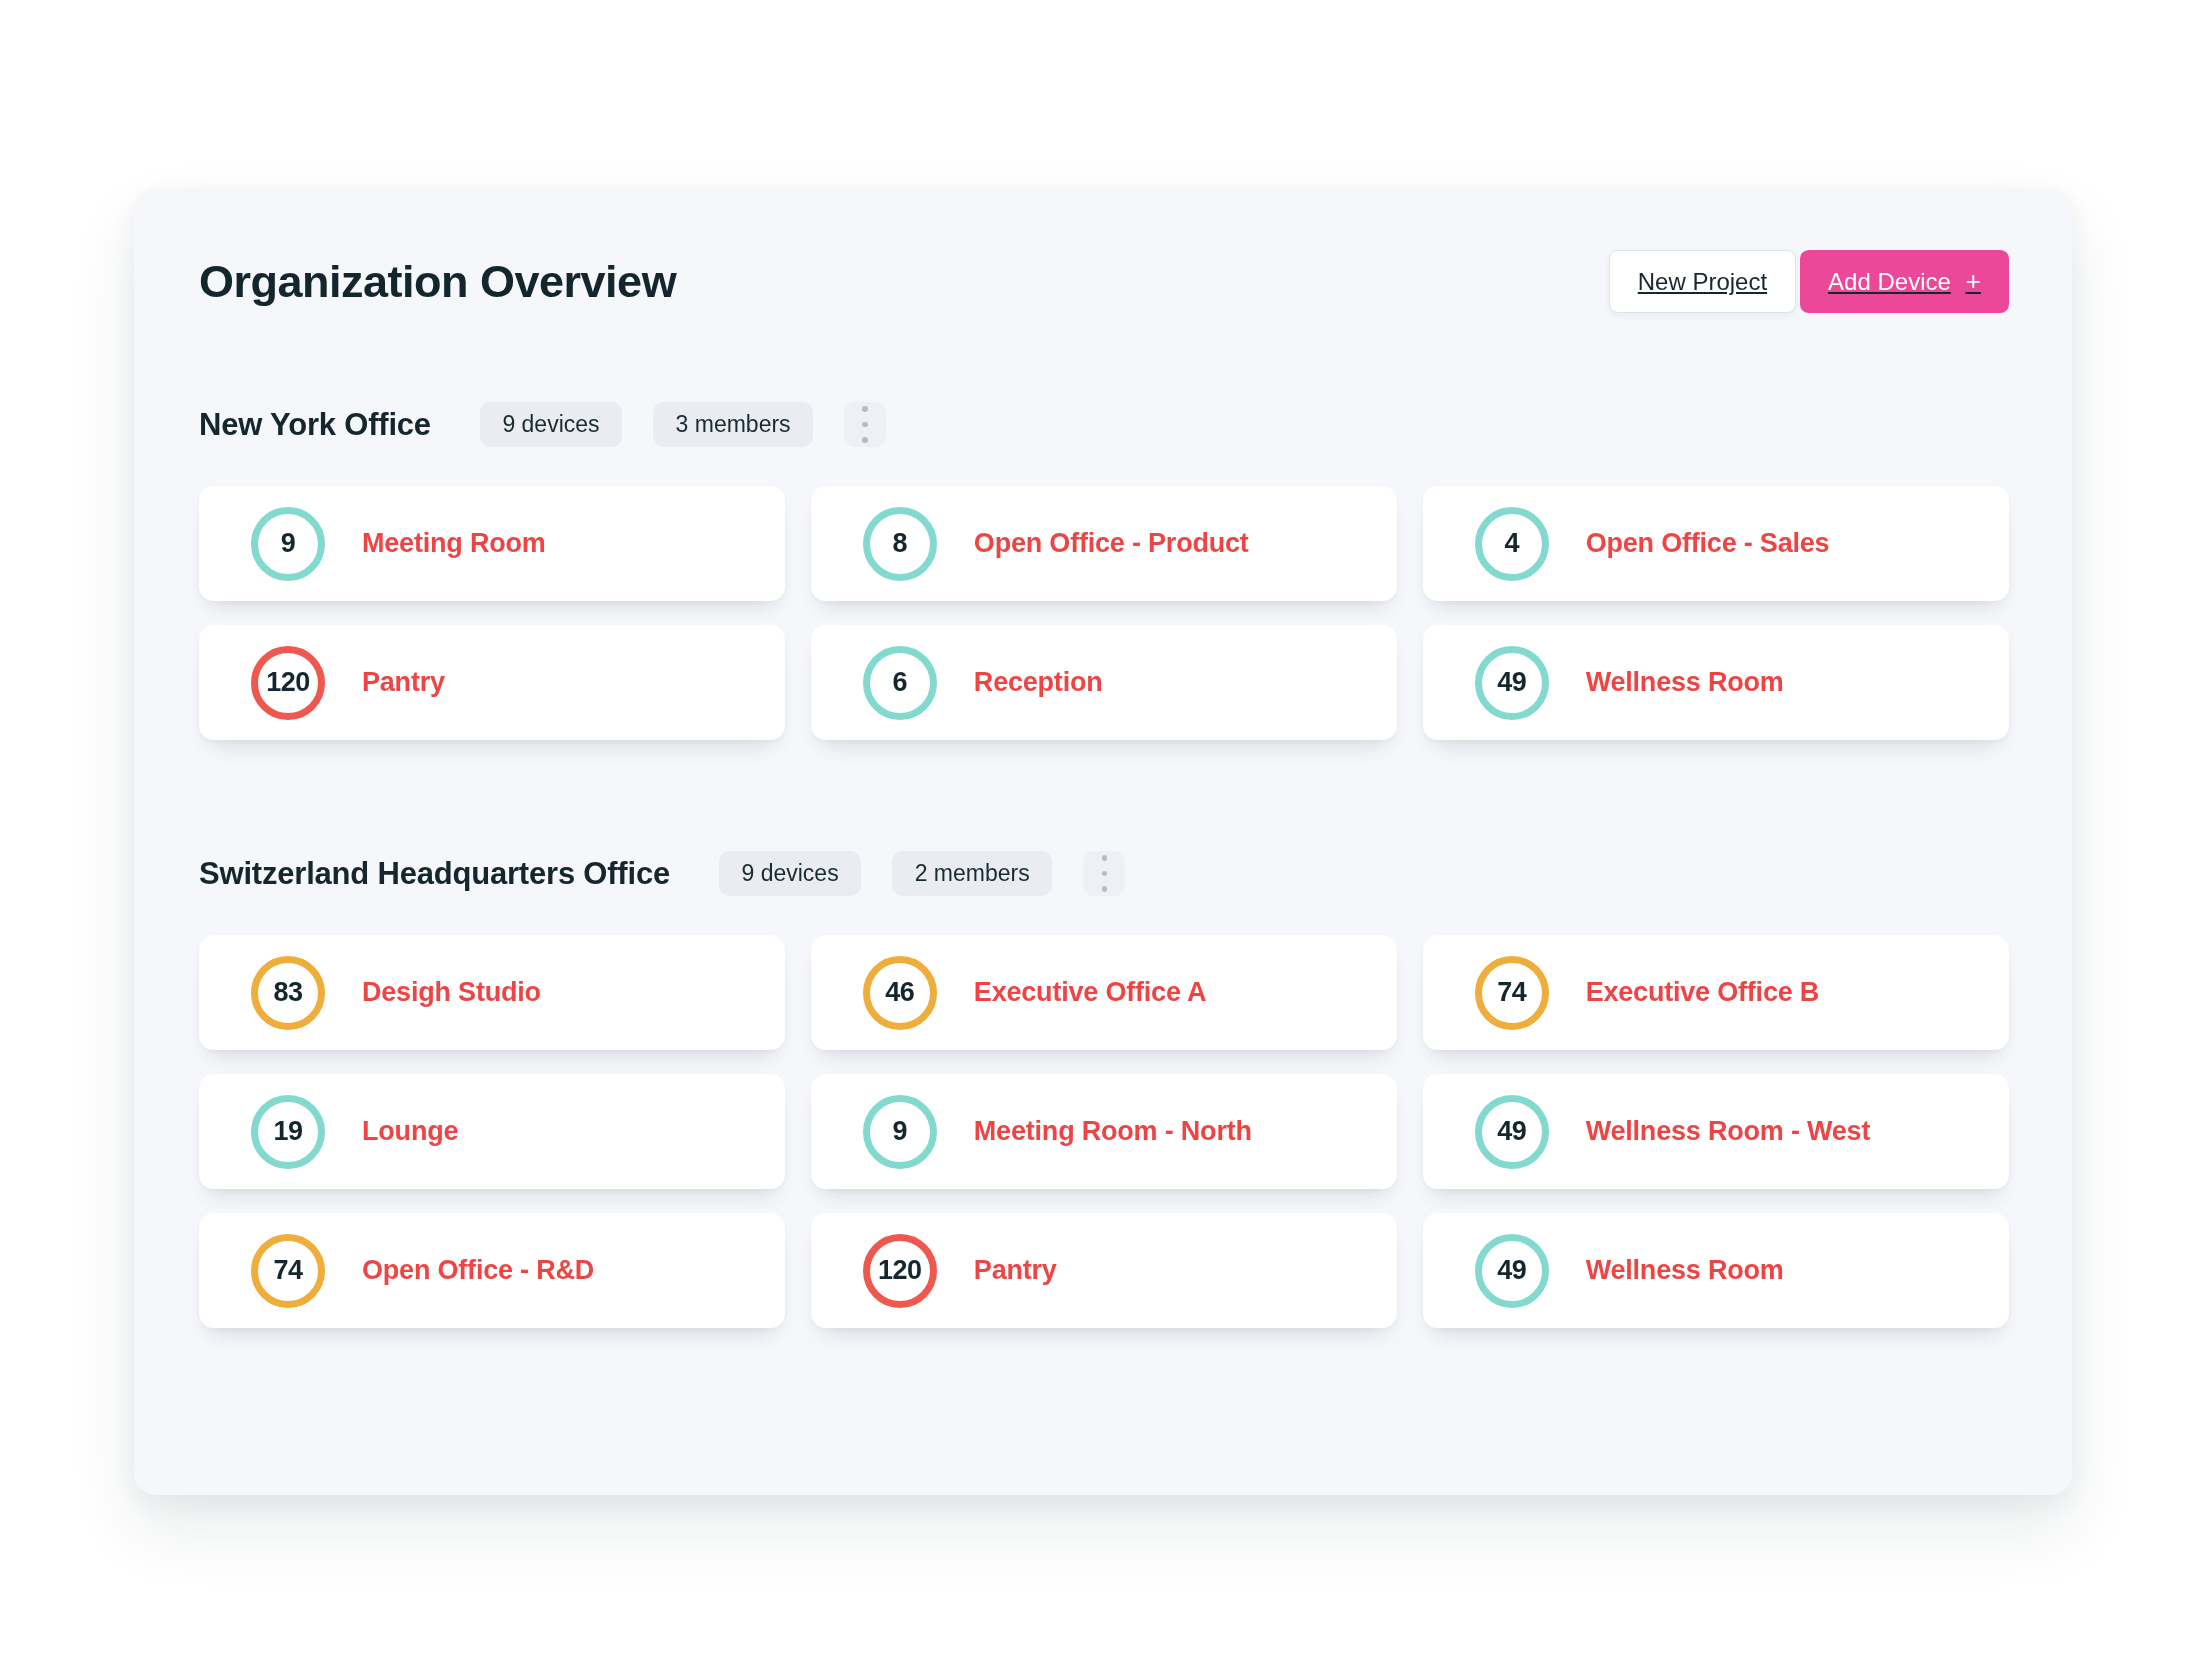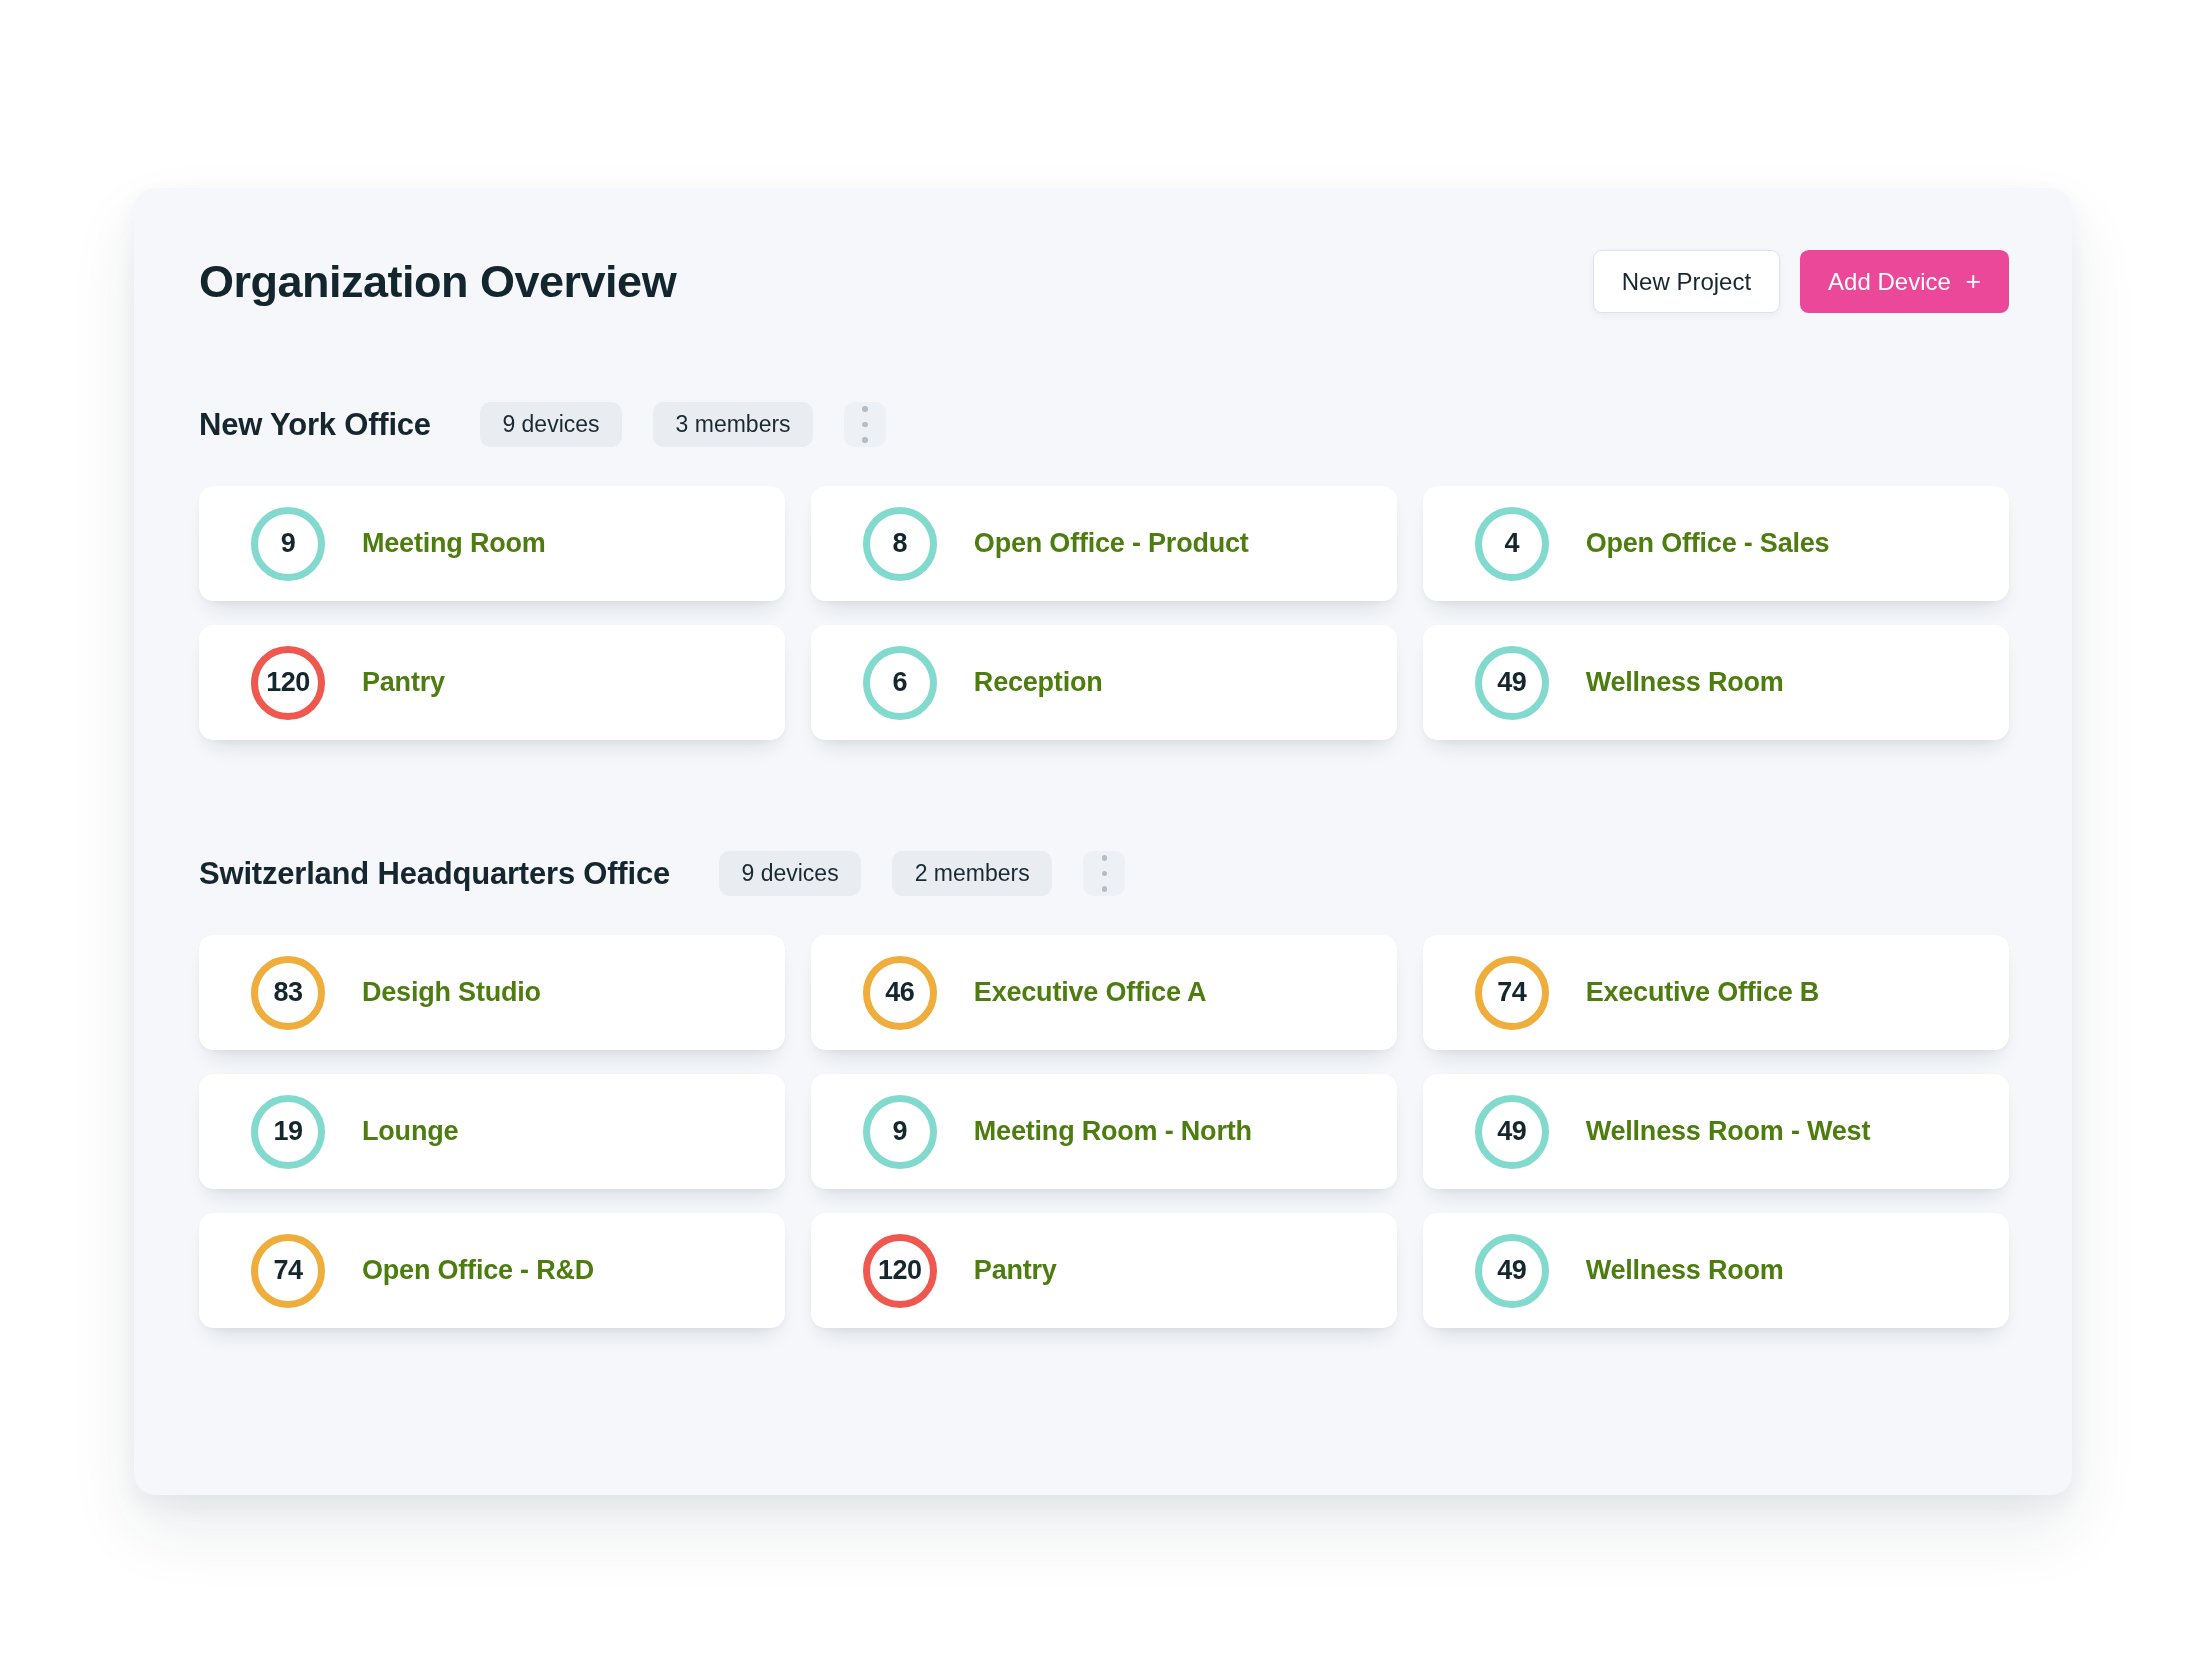--- a/index.html
+++ b/index.html
@@ -30,21 +30,21 @@
     justify-content: space-between;
     height: 63px;
   }
   .page-title {
     margin: 0;
     font-size: 45px;
     font-weight: 700;
     letter-spacing: -0.5px;
     color: #13262e;
   }
-  .header-actions { display: flex; gap: 20px; }
+  .header-actions { display: flex; gap: 4px; text-decoration: underline; }
   .btn {
     height: 63px;
     border-radius: 8.8px;
     font-family: "Liberation Sans", sans-serif;
     font-size: 24px;
     font-weight: 500;
     display: flex;
     align-items: center;
     padding: 0 28px;
     box-sizing: border-box;
@@ -143,21 +143,21 @@
   .count {
     font-size: 27px;
     font-weight: 700;
     color: #14262e;
     letter-spacing: -0.5px;
   }
   .label {
     margin-left: 37px;
     font-size: 27px;
     font-weight: 700;
-    color: #4d7c0f;
+    color: #ef4444;
     letter-spacing: -0.2px;
     white-space: nowrap;
   }
 </style>
 </head>
 <body>
 
 <div class="panel">
   <div class="panel-header">
     <h1 class="page-title">Organization Overview</h1>

